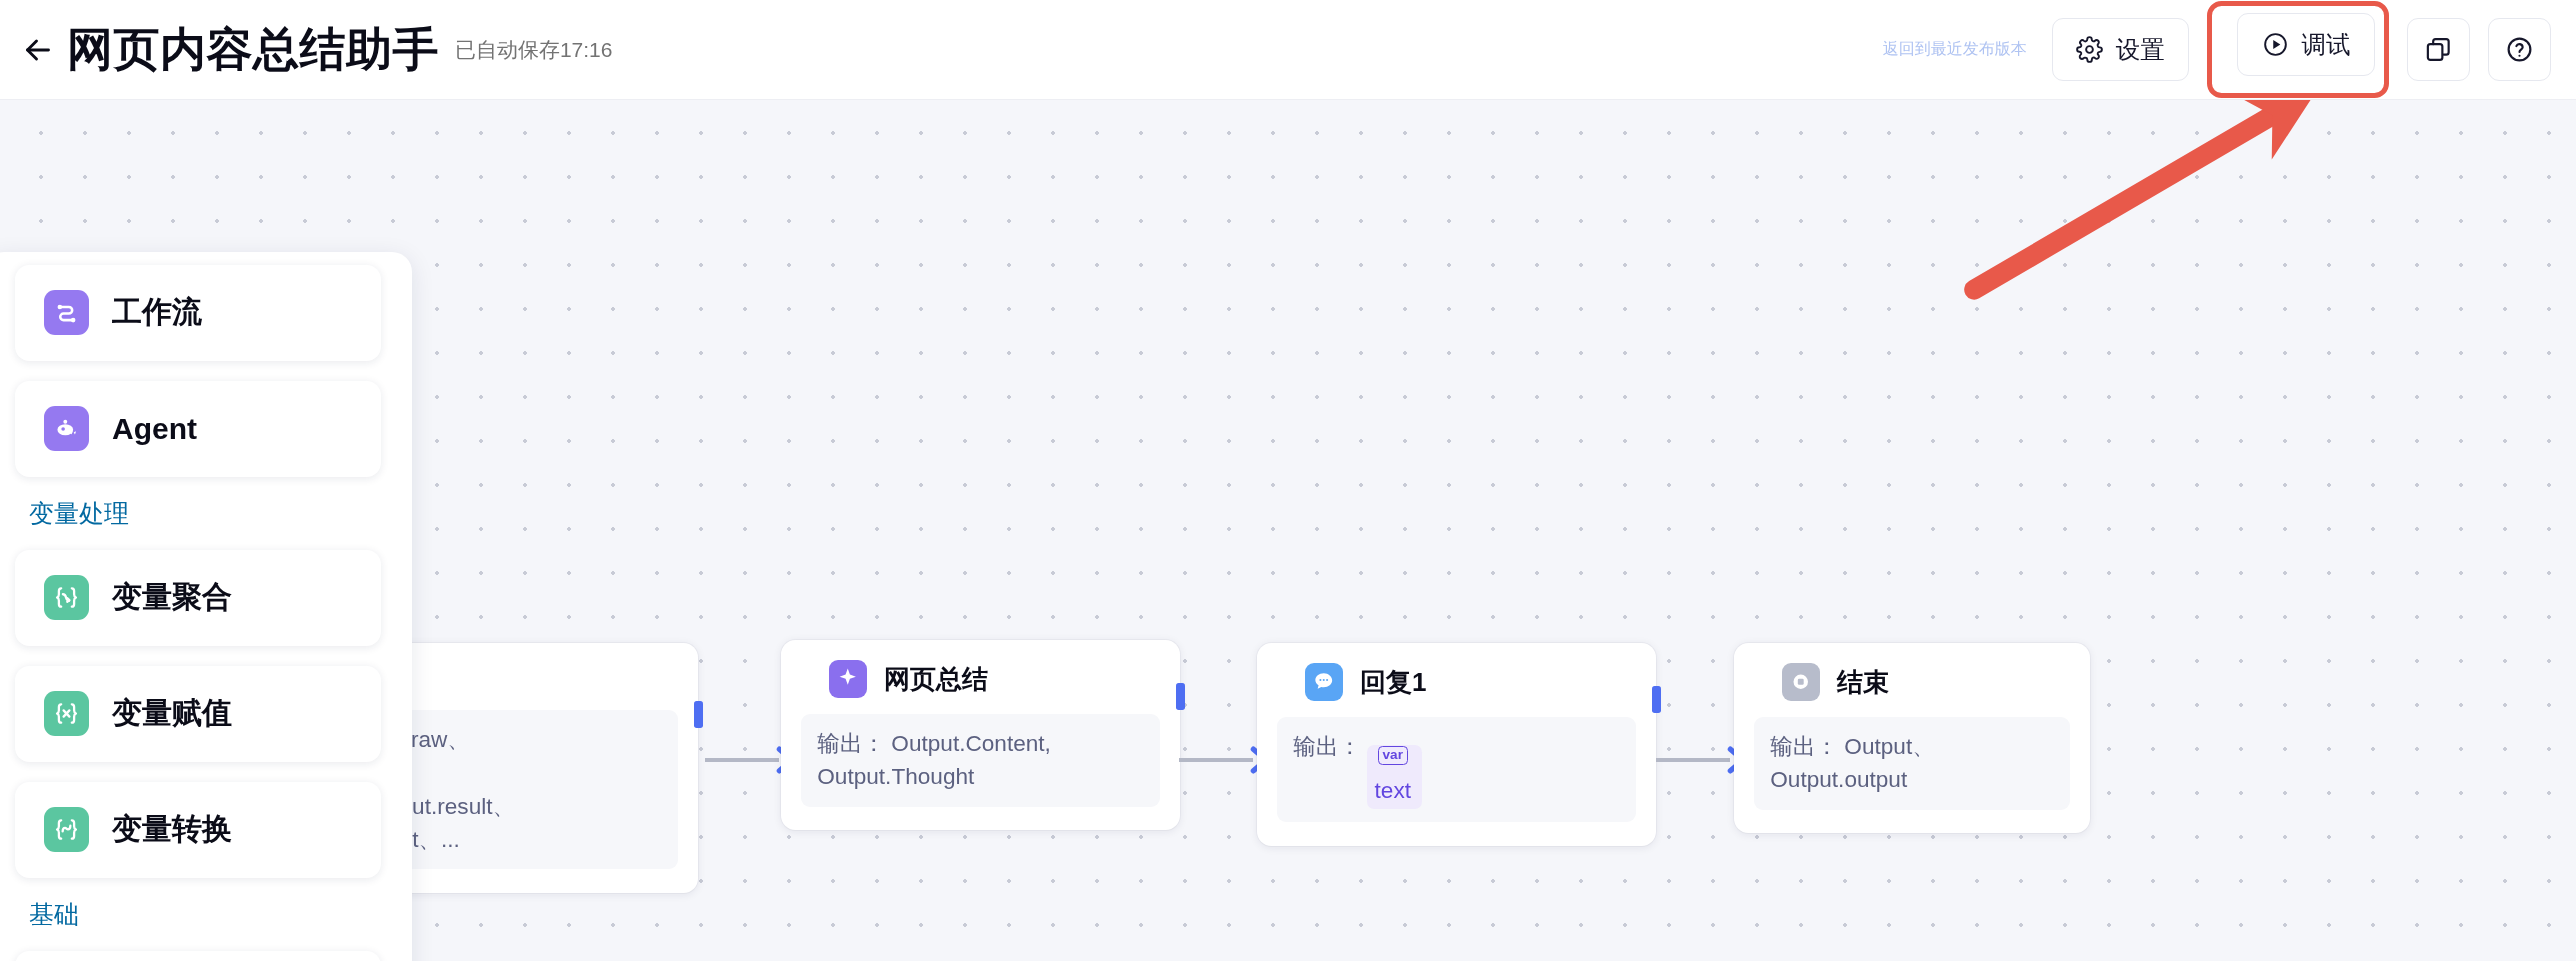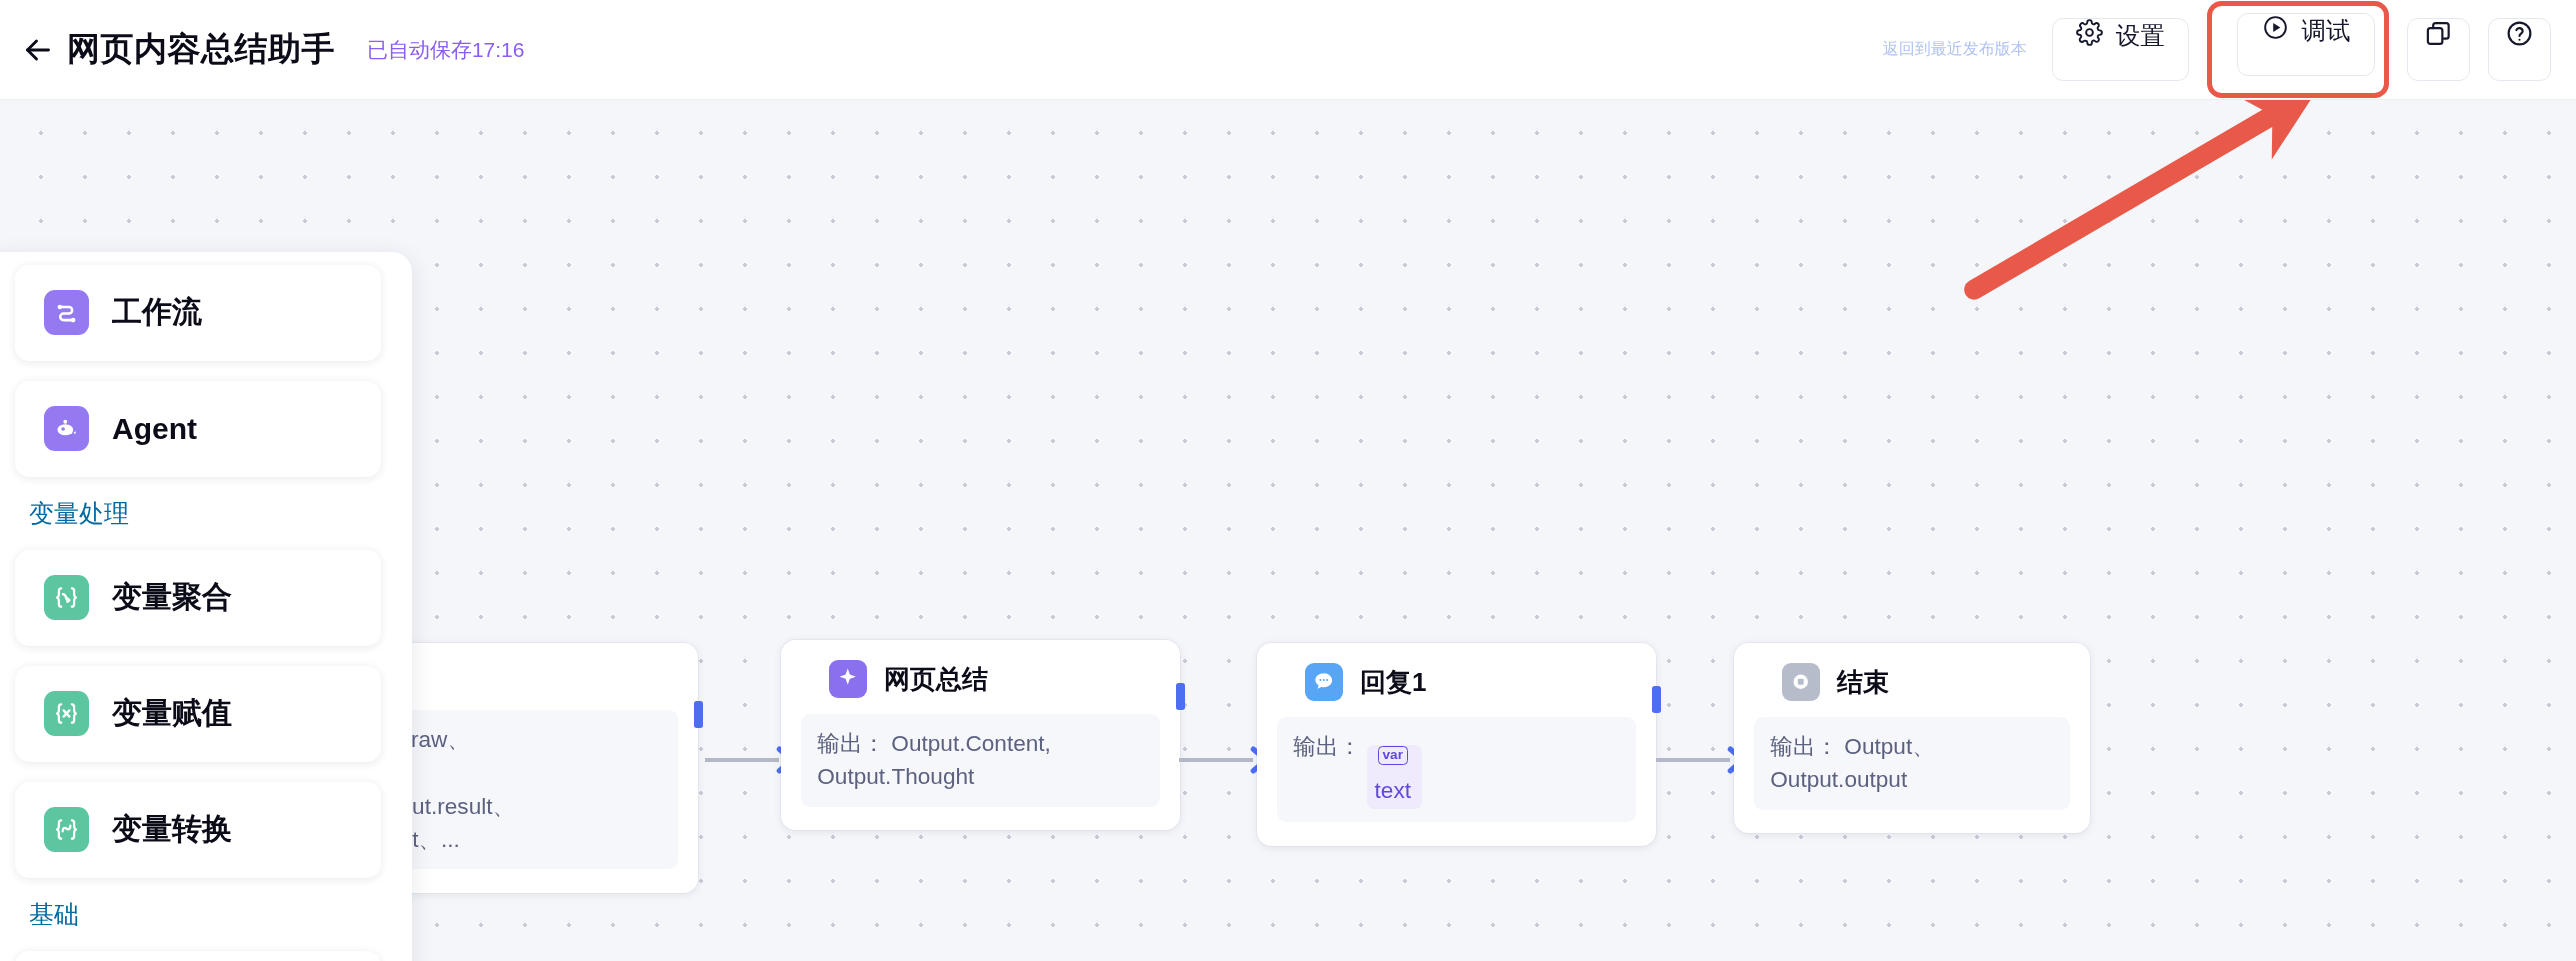--- a/index.html
+++ b/index.html
@@ -19,36 +19,36 @@
     display: flex; align-items: center;
     z-index: 40;
   }
   .back-btn {
     margin-left: 14.5px; width: 47px; height: 47px;
     display: flex; align-items: center; justify-content: center;
     cursor: pointer; border-radius: 7.2px;
   }
   .back-btn svg { display:block; }
   .page-title {
-    font-size: 33px; font-weight: 700; color: #0B0C18;
+    font-size: 46px; font-weight: 700; color: #0B0C18;
     letter-spacing: 0.5px; margin-left: 5.4px; white-space: nowrap;
   }
   .autosave {
-    font-size: 21px; color: #8b5cf6; margin-left: 32px; white-space: nowrap;
+    font-size: 21px; color: #737373; margin-left: 16px; white-space: nowrap;
   }
   .header-right {
     margin-left: auto; display: flex; align-items: center; padding-right: 25px;
   }
   .revert-link {
     font-size: 16px; color: #AFC3F2; white-space: nowrap;
     margin-right: 25px; cursor: pointer;
   }
   .hbtn {
     height: 63px; border: 0.9px solid #E6E8EF; background: #fff;
-    border-radius: 11px; display: flex; 
+    border-radius: 11px; display: flex; align-items: center;
     padding: 0 23.5px; gap: 12.7px; cursor: pointer;
     font-size: 24.5px; color: #16172B; white-space: nowrap;
   }
   .hbtn + .hbtn, .hbtn-wrap + .hbtn, .hbtn-wrap { margin-left: 18px; }
   .hbtn-icon-only { width: 63px; padding: 0; justify-content: center; }
   .hbtn svg { display: block; }
 
   
   .hbtn-wrap {
     position: relative;

